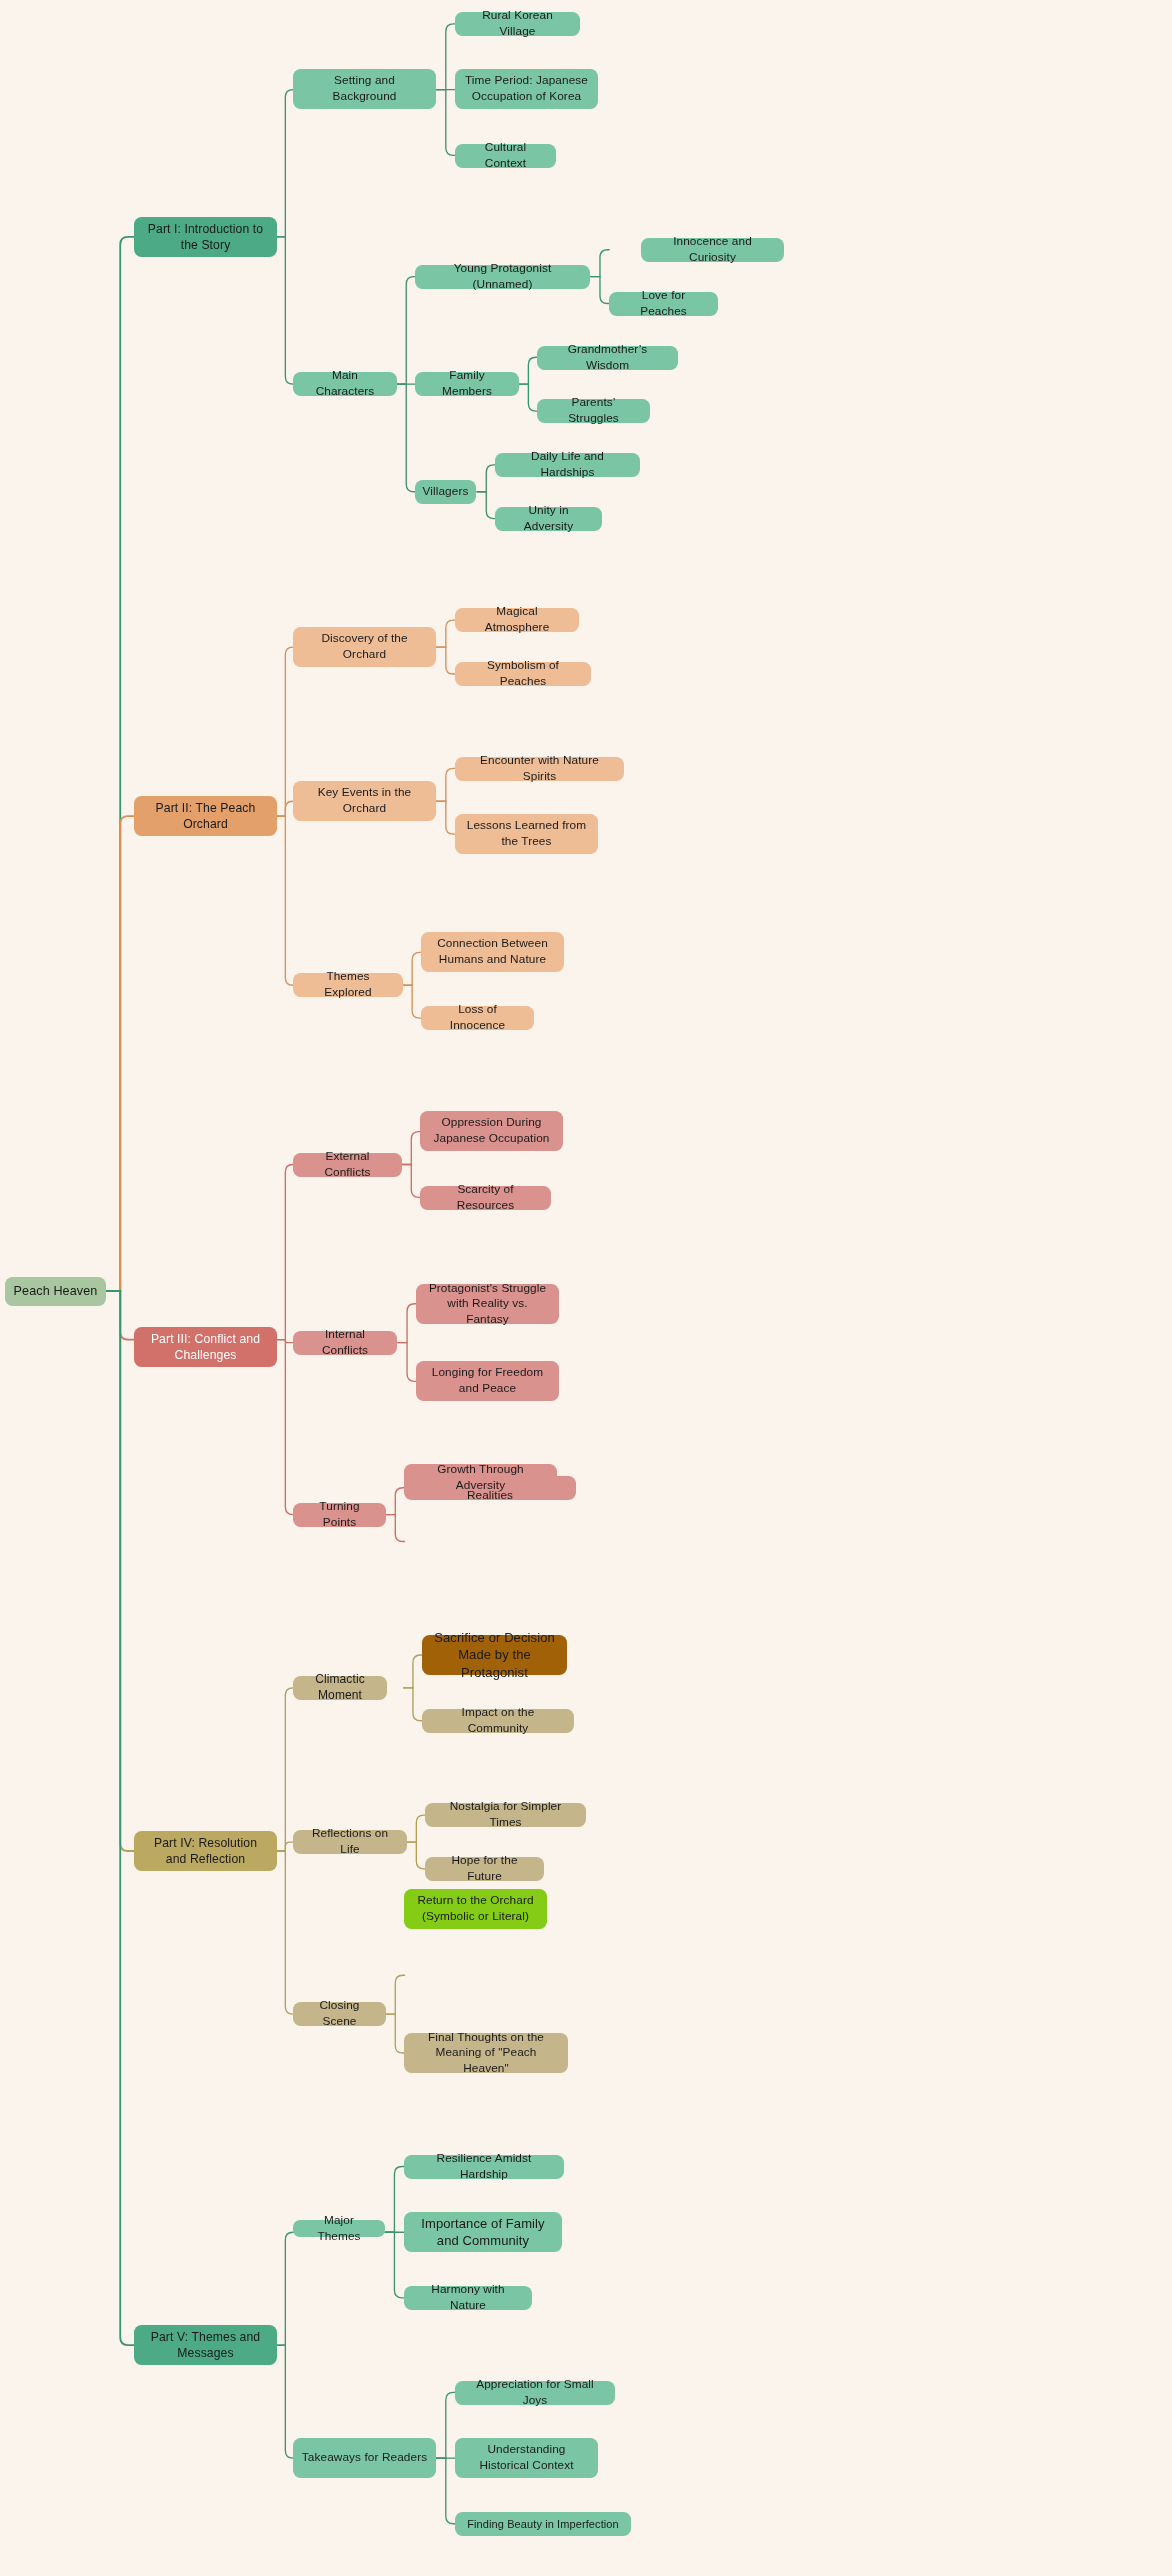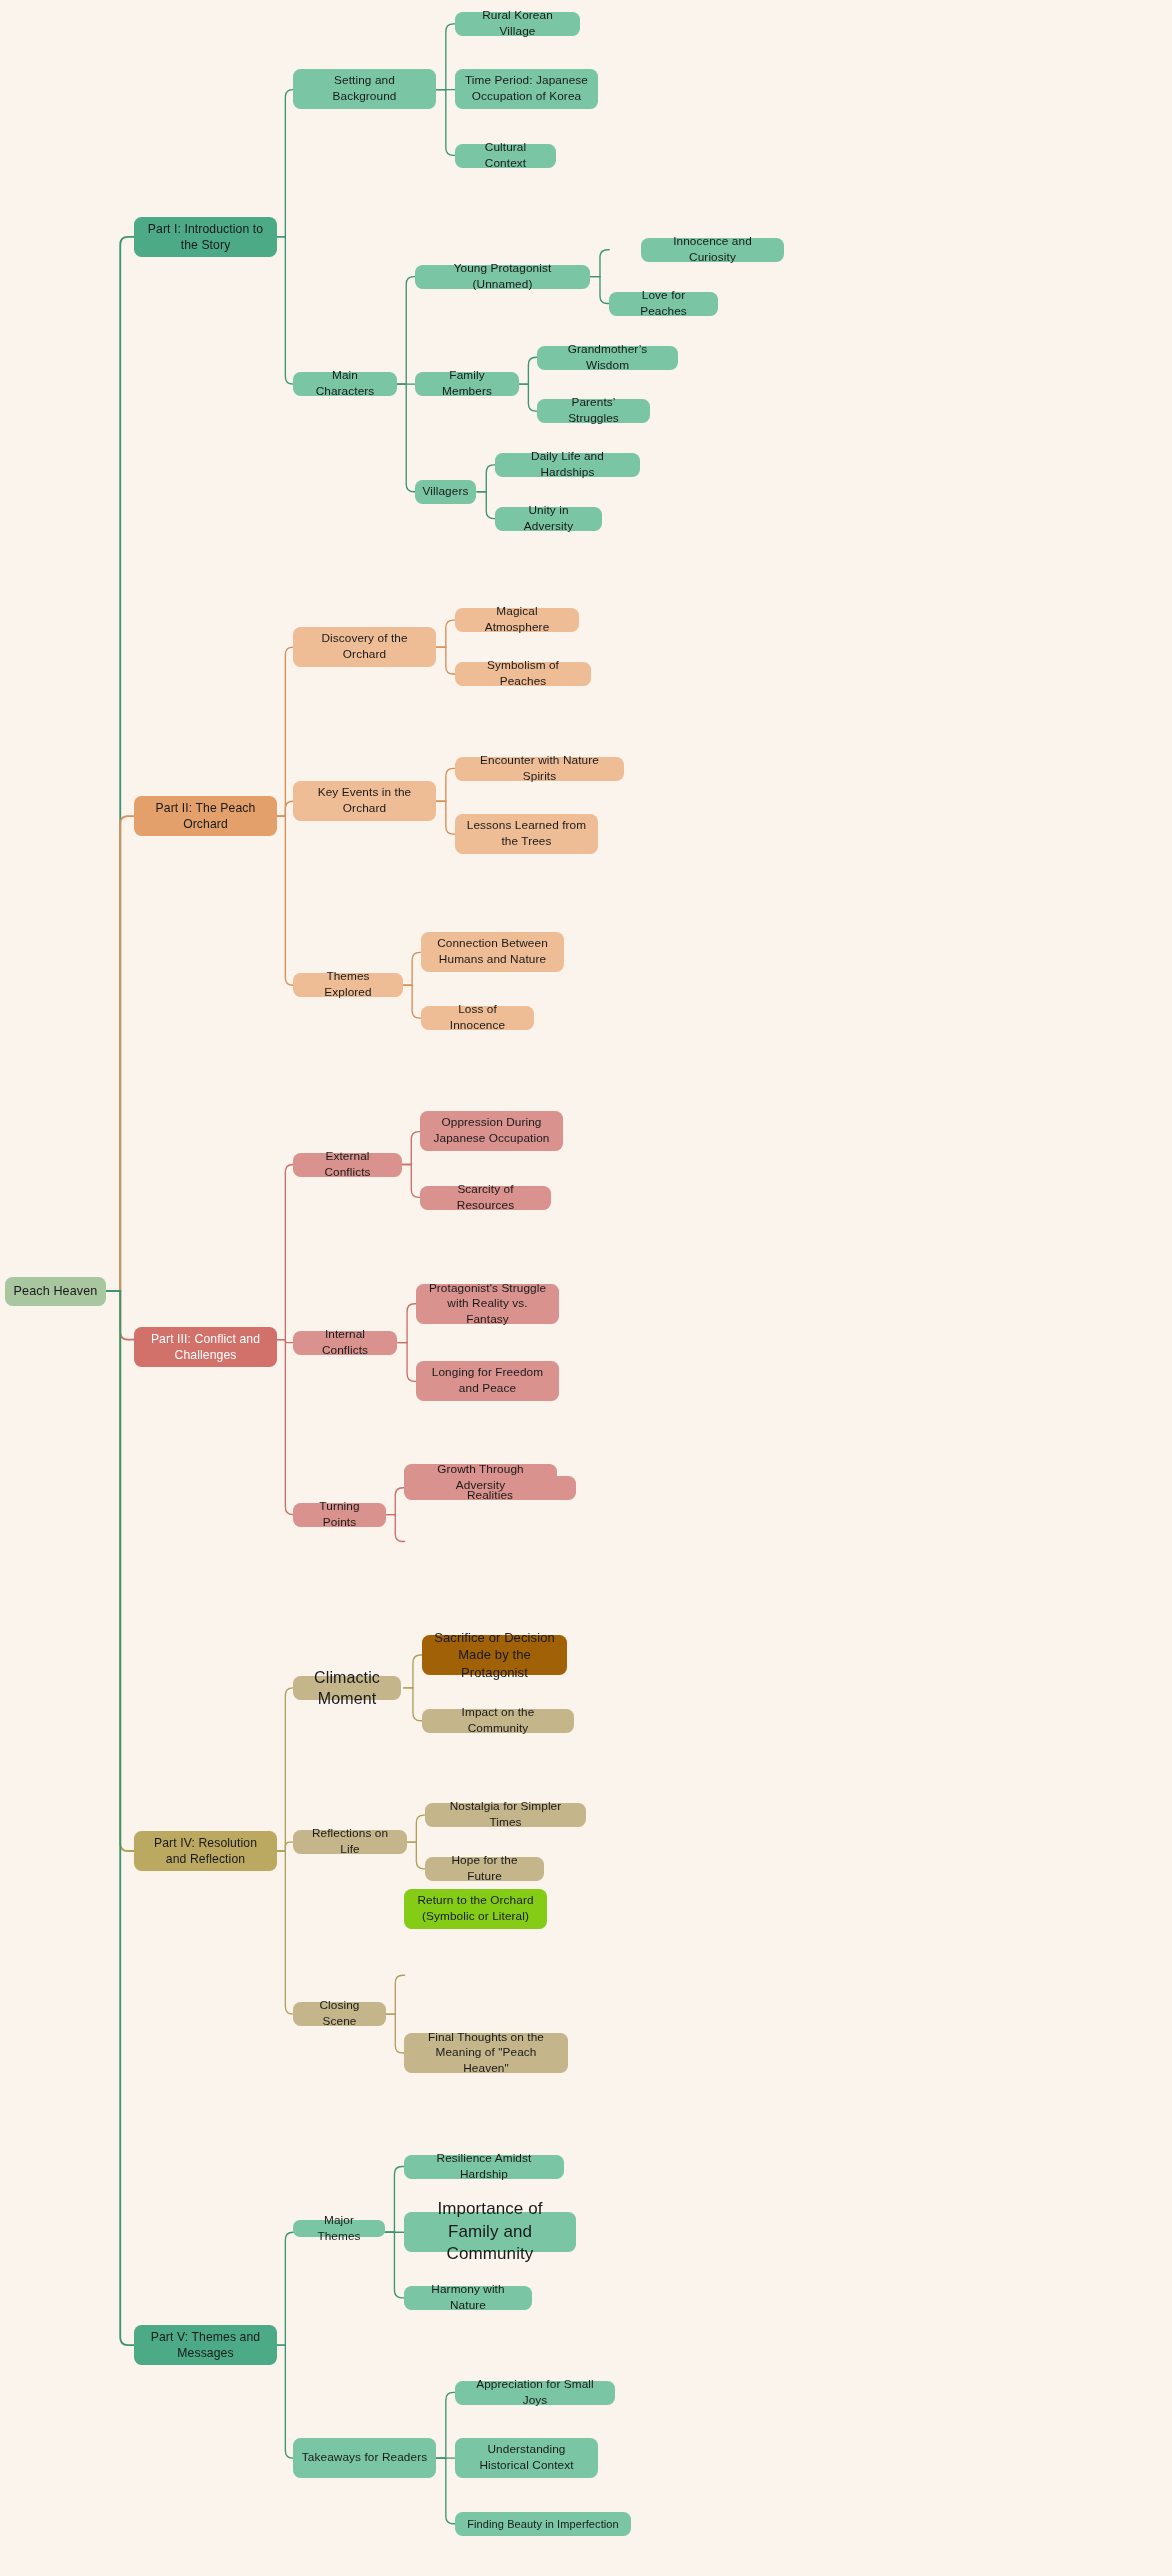--- a/index.html
+++ b/index.html
@@ -138,33 +138,33 @@
       <div class="node level2" style="left: 293px; top: 1153px; width: 109px; height: 23.6px; font-size: 11.8px; background: rgb(217, 146, 141); color: rgb(26, 26, 26);">External Conflicts</div>
       <div class="node level3" style="left: 420px; top: 1111px; width: 143px; height: 40px; font-size: 11.8px; background: rgb(217, 146, 141); color: rgb(26, 26, 26);">Oppression During Japanese Occupation</div>
       <div class="node level3" style="left: 420px; top: 1186px; width: 131px; height: 23.6px; font-size: 11.8px; background: rgb(217, 146, 141); color: rgb(26, 26, 26);">Scarcity of Resources</div>
       <div class="node level2" style="left: 293px; top: 1331px; width: 104px; height: 23.6px; font-size: 11.8px; background: rgb(217, 146, 141); color: rgb(26, 26, 26);">Internal Conflicts</div>
       <div class="node level3" style="left: 416px; top: 1284px; width: 143px; height: 40px; font-size: 11.8px; background: rgb(217, 146, 141); color: rgb(26, 26, 26);">Protagonist's Struggle with Reality vs. Fantasy</div>
       <div class="node level3" style="left: 416px; top: 1361px; width: 143px; height: 40px; font-size: 11.8px; background: rgb(217, 146, 141); color: rgb(26, 26, 26);">Longing for Freedom and Peace</div>
       <div class="node level2" style="left: 293px; top: 1503px; width: 93px; height: 23.6px; font-size: 11.8px; background: rgb(217, 146, 141); color: rgb(26, 26, 26);">Turning Points</div>
       <div class="node level3" style="left: 404px; top: 1476px; width: 172px; height: 23.6px; font-size: 11.8px; background: rgb(217, 146, 141); color: rgb(26, 26, 26);">Realization of Harsh Realities</div>
       <div class="node level3" style="left: 404px; top: 1464px; width: 153px; height: 27px; font-size: 11.8px; background: rgb(217, 146, 141); color: rgb(26, 26, 26);">Growth Through Adversity</div>
       <div class="node level1" style="left: 134px; top: 1831px; width: 143px; height: 40px; font-size: 12.2px; background: rgb(187, 168, 97); color: rgb(26, 26, 26);">Part IV: Resolution and Reflection</div>
-      <div class="node level2" style="left: 293px; top: 1676px; width: 108px; height: 23.6px; font-size: 16px; background: rgb(196, 181, 139); color: rgb(26, 26, 26);">Climactic Moment</div>
+      <div class="node level2" style="left: 293px; top: 1676px; width: 94px; height: 23.6px; font-size: 12px; background: rgb(196, 181, 139); color: rgb(26, 26, 26);">Climactic Moment</div>
       <div class="node level3" style="left: 422px; top: 1635px; width: 145px; height: 40px; font-size: 13px; background: #a16207; color: rgb(26, 26, 26);">Sacrifice or Decision Made by the Protagonist</div>
       <div class="node level3" style="left: 422px; top: 1709px; width: 152px; height: 23.6px; font-size: 11.8px; background: rgb(196, 181, 139); color: rgb(26, 26, 26);">Impact on the Community</div>
       <div class="node level2" style="left: 293px; top: 1830px; width: 114px; height: 23.6px; font-size: 11.8px; background: rgb(196, 181, 139); color: rgb(26, 26, 26);">Reflections on Life</div>
       <div class="node level3" style="left: 425px; top: 1803px; width: 161px; height: 23.6px; font-size: 11.8px; background: rgb(196, 181, 139); color: rgb(26, 26, 26);">Nostalgia for Simpler Times</div>
       <div class="node level3" style="left: 425px; top: 1857px; width: 119px; height: 23.6px; font-size: 11.8px; background: rgb(196, 181, 139); color: rgb(26, 26, 26);">Hope for the Future</div>
       <div class="node level2" style="left: 293px; top: 2002px; width: 93px; height: 23.6px; font-size: 11.8px; background: rgb(196, 181, 139); color: rgb(26, 26, 26);">Closing Scene</div>
       <div class="node level3" style="left: 404px; top: 1889px; width: 143px; height: 40px; font-size: 11.8px; background: #84cc16; color: rgb(26, 26, 26);">Return to the Orchard (Symbolic or Literal)</div>
       <div class="node level3" style="left: 404px; top: 2033px; width: 164px; height: 40px; font-size: 11.8px; background: rgb(196, 181, 139); color: rgb(26, 26, 26);">Final Thoughts on the Meaning of "Peach Heaven"</div>
       <div class="node level1" style="left: 134px; top: 2325px; width: 143px; height: 40px; font-size: 12.2px; background: rgb(76, 171, 134); color: rgb(26, 26, 26);">Part V: Themes and Messages</div>
       <div class="node level2" style="left: 293px; top: 2220px; width: 92px; height: 17px; font-size: 11.8px; background: rgb(122, 198, 164); color: rgb(26, 26, 26); border-radius: 7px;">Major Themes</div>
       <div class="node level3" style="left: 404px; top: 2155px; width: 160px; height: 23.6px; font-size: 11.8px; background: rgb(122, 198, 164); color: rgb(26, 26, 26);">Resilience Amidst Hardship</div>
-      <div class="node level3" style="left: 404px; top: 2212px; width: 172px; height: 40px; font-size: 17px; background: rgb(122, 198, 164); color: rgb(26, 26, 26);">Importance of Family and Community</div>
+      <div class="node level3" style="left: 404px; top: 2212px; width: 158px; height: 40px; font-size: 13px; background: rgb(122, 198, 164); color: rgb(26, 26, 26);">Importance of Family and Community</div>
       <div class="node level3" style="left: 404px; top: 2286px; width: 128px; height: 23.6px; font-size: 11.8px; background: rgb(122, 198, 164); color: rgb(26, 26, 26);">Harmony with Nature</div>
       <div class="node level2" style="left: 293px; top: 2438px; width: 143px; height: 40px; font-size: 11.8px; background: rgb(122, 198, 164); color: rgb(26, 26, 26);">Takeaways for Readers</div>
       <div class="node level3" style="left: 455px; top: 2381px; width: 160px; height: 23.6px; font-size: 11.8px; background: rgb(122, 198, 164); color: rgb(26, 26, 26);">Appreciation for Small Joys</div>
       <div class="node level3" style="left: 455px; top: 2438px; width: 143px; height: 40px; font-size: 11.8px; background: rgb(122, 198, 164); color: rgb(26, 26, 26);">Understanding Historical Context</div>
       <div class="node level3" style="left: 455px; top: 2512px; width: 176px; height: 23.6px; font-size: 11px; background: rgb(122, 198, 164); color: rgb(26, 26, 26);">Finding Beauty in Imperfection</div>
     </div>
 </div>
 
 
 </body></html>

